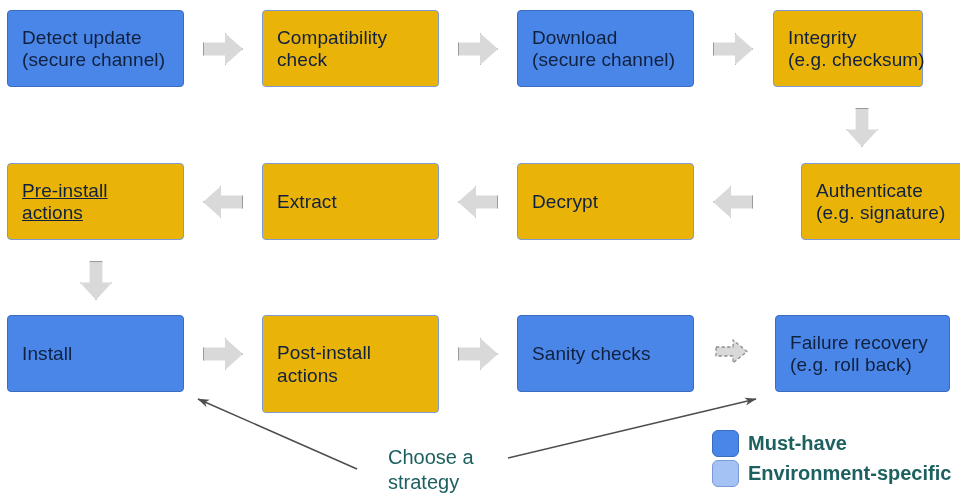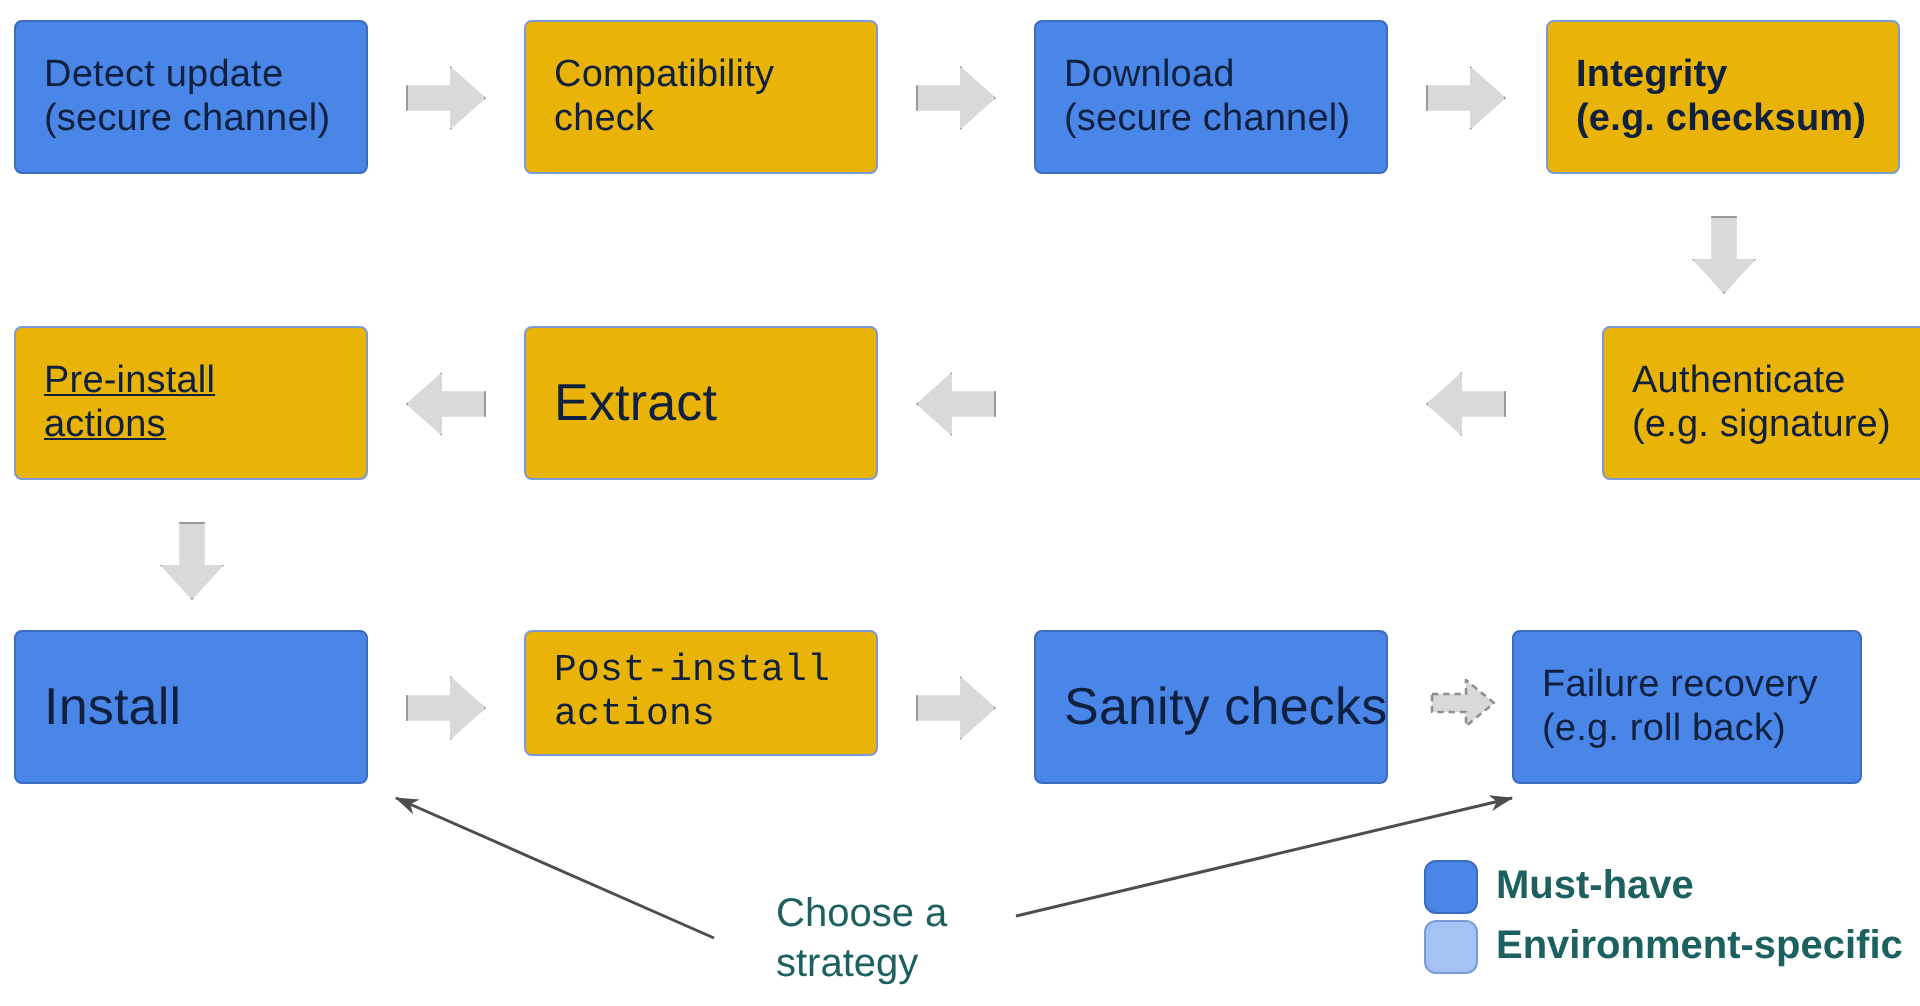--- a/index.html
+++ b/index.html
@@ -34,21 +34,21 @@
   }
   .node.must {
     background: #4a86e8;
     border-color: #3a6cbf;
   }
   .node.env {
     background: #eab308;
     border-color: #7b9ad6;
   }
   .node .title {
-    font-size: 26px;
+    font-size: 19px;
     letter-spacing: .1px;
     white-space: nowrap;
   }
   .node .sub {
     font-size: 19px;
     letter-spacing: .1px;
     white-space: nowrap;
     margin-top: 1px;
   }
   .node.two-line .title { font-size: 19px; }
@@ -137,74 +137,77 @@
 
   <div class="barrow right" style="left:458px; top:33px; width:38px; height:30px;"></div>
 
   <div class="node must two-line" style="left:517px; top:10px; width:177px; height:77px;">
     <span class="title">Download</span>
     <span class="sub">(secure channel)</span>
   </div>
 
   <div class="barrow right" style="left:713px; top:33px; width:38px; height:30px;"></div>
 
-  <div class="node env two-line" style="left:773px; top:10px; width:177px; height:77px;font-weight:bold;">
+  <div class="node env two-line" style="left:773px; top:10px; width:150px; height:77px;">
     <span class="title">Integrity</span>
     <span class="sub">(e.g. checksum)</span>
   </div>
 
   <div class="barrow down" style="left:846px; top:108px; width:30px; height:37px;"></div>
 
   <div class="node env two-line" style="left:7px;  top:163px; width:177px; height:77px;text-decoration:underline;">
     <span class="title">Pre-install</span>
     <span class="sub">actions</span>
   </div>
 
   <div class="barrow left" style="left:203px; top:186px; width:38px; height:30px;"></div>
 
   <div class="node env" style="left:262px; top:163px; width:177px; height:77px;">
     <span class="title">Extract</span>
   </div>
 
   <div class="barrow left" style="left:458px; top:186px; width:38px; height:30px;"></div>
 
+  <div class="node env" style="left:517px; top:163px; width:177px; height:77px;">
+    <span class="title">Decrypt</span>
+  </div>
 
   <div class="barrow left" style="left:713px; top:186px; width:38px; height:30px;"></div>
 
   <div class="node env two-line" style="left:801px; top:163px; width:177px; height:77px;">
     <span class="title">Authenticate</span>
     <span class="sub">(e.g. signature)</span>
   </div>
 
   <div class="barrow down" style="left:80px; top:261px; width:30px; height:37px;"></div>
 
   <div class="node must" style="left:7px;  top:315px; width:177px; height:77px;">
     <span class="title">Install</span>
   </div>
 
   <div class="barrow right" style="left:203px; top:338px; width:38px; height:30px;"></div>
 
-  <div class="node env two-line" style="left:262px; top:315px; width:177px; height:63px;font-family:Liberation Mono, monospace;">
+  <div class="node env two-line" style="left:262px; top:315px; width:177px; height:98px;">
     <span class="title">Post-install</span>
     <span class="sub">actions</span>
   </div>
 
   <div class="barrow right" style="left:458px; top:338px; width:38px; height:30px;"></div>
 
   <div class="node must" style="left:517px; top:315px; width:177px; height:77px;">
     <span class="title">Sanity checks</span>
   </div>
 
   <svg class="overlay" style="left:0;top:0;">
     <g transform="translate(716,339)">
       <path d="M0,8 L17,8 L17,1 L31,12.5 L17,24 L17,17 L0,17 Z" fill="#d9d9d9" stroke="#8f8f8f" stroke-width="1.3" stroke-dasharray="3.2,2.4" stroke-linejoin="round"></path>
     </g>
   </svg>
 
-  <div class="node must two-line" style="left:756px; top:315px; width:175px; height:77px;">
+  <div class="node must two-line" style="left:775px; top:315px; width:175px; height:77px;">
     <span class="title">Failure recovery</span>
     <span class="sub">(e.g. roll back)</span>
   </div>
 
   <svg class="overlay">
     <defs>
       <marker id="ah" markerWidth="9" markerHeight="9" refX="7.4" refY="3.1" orient="auto" markerUnits="strokeWidth">
         <path d="M0,0.4 L7.8,3.1 L0,5.8 L2.2,3.1 Z" fill="#4d4d4d"></path>
       </marker>
     </defs>

